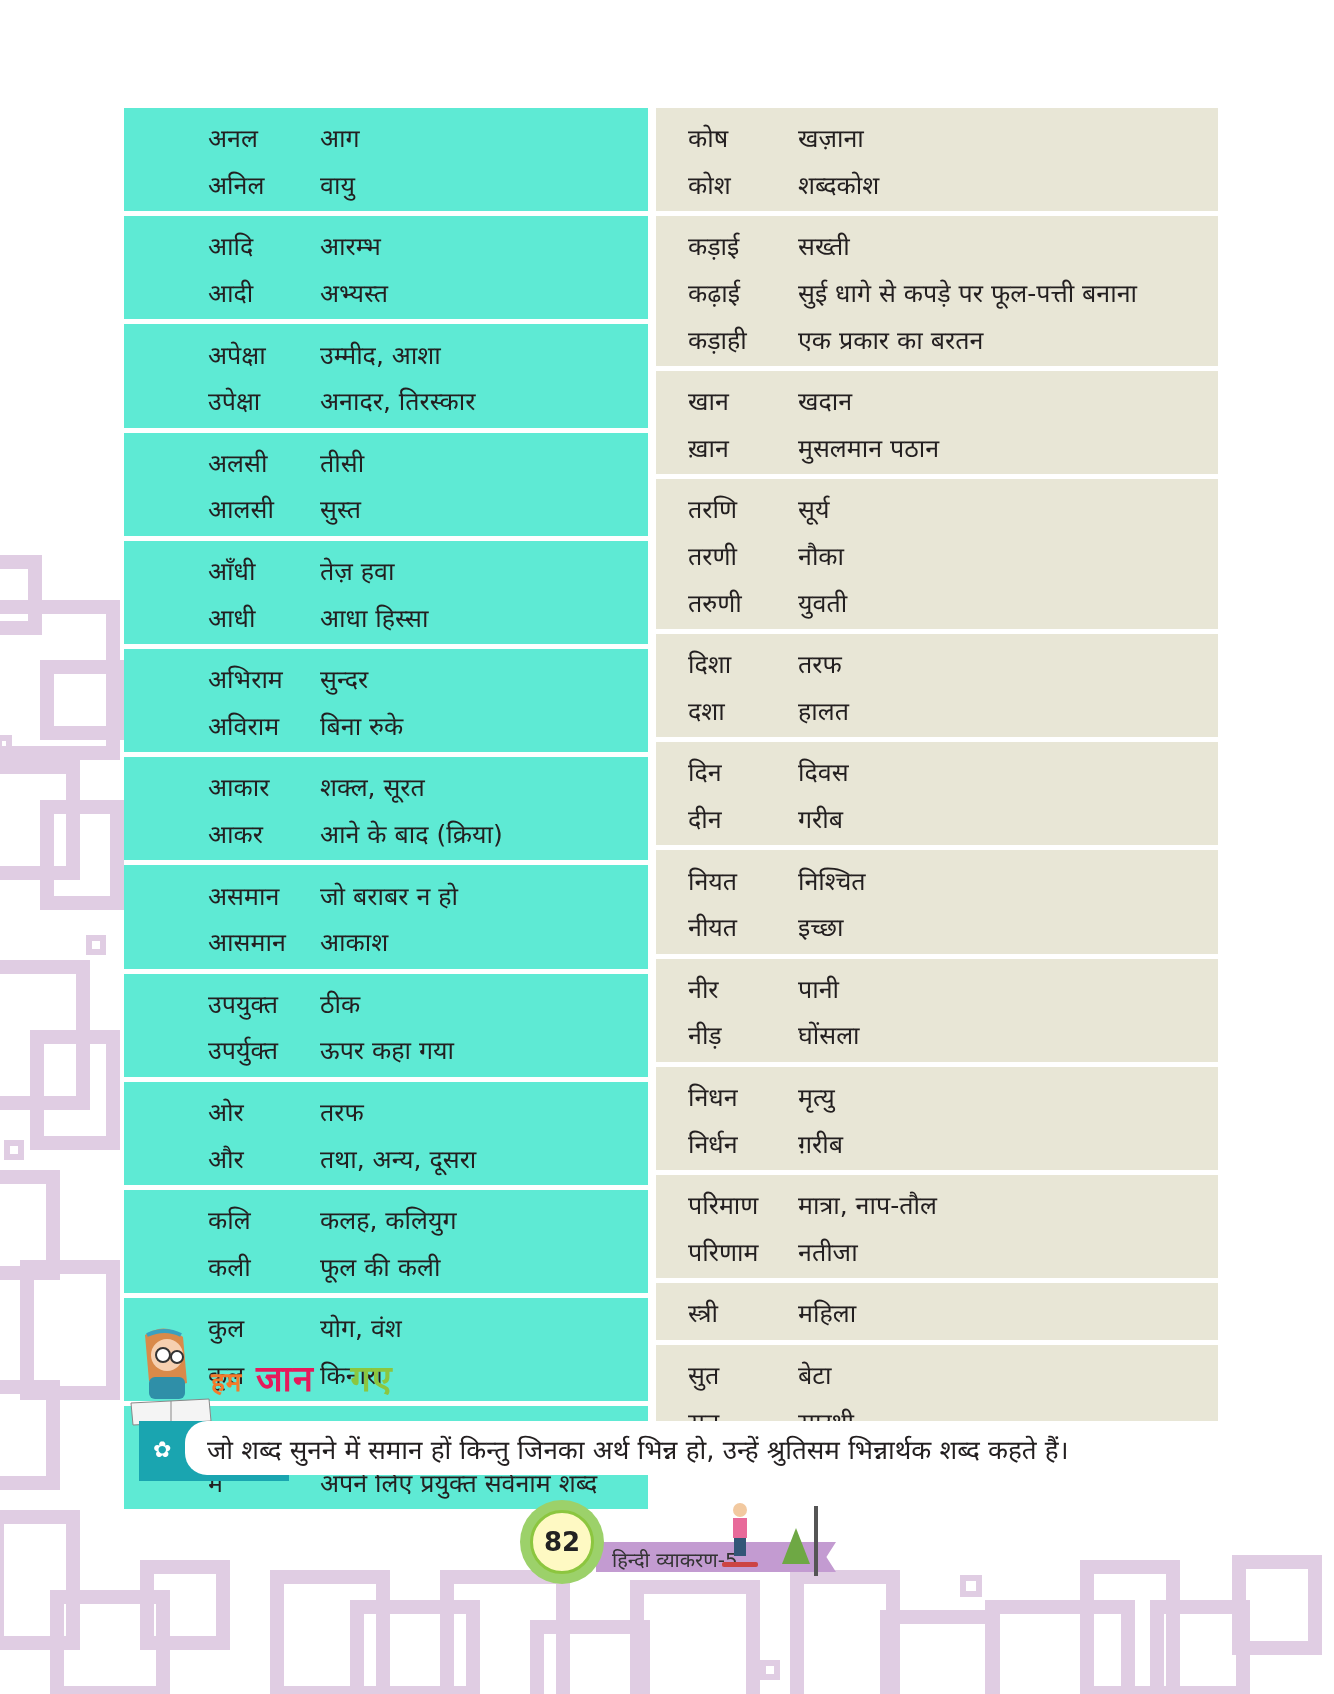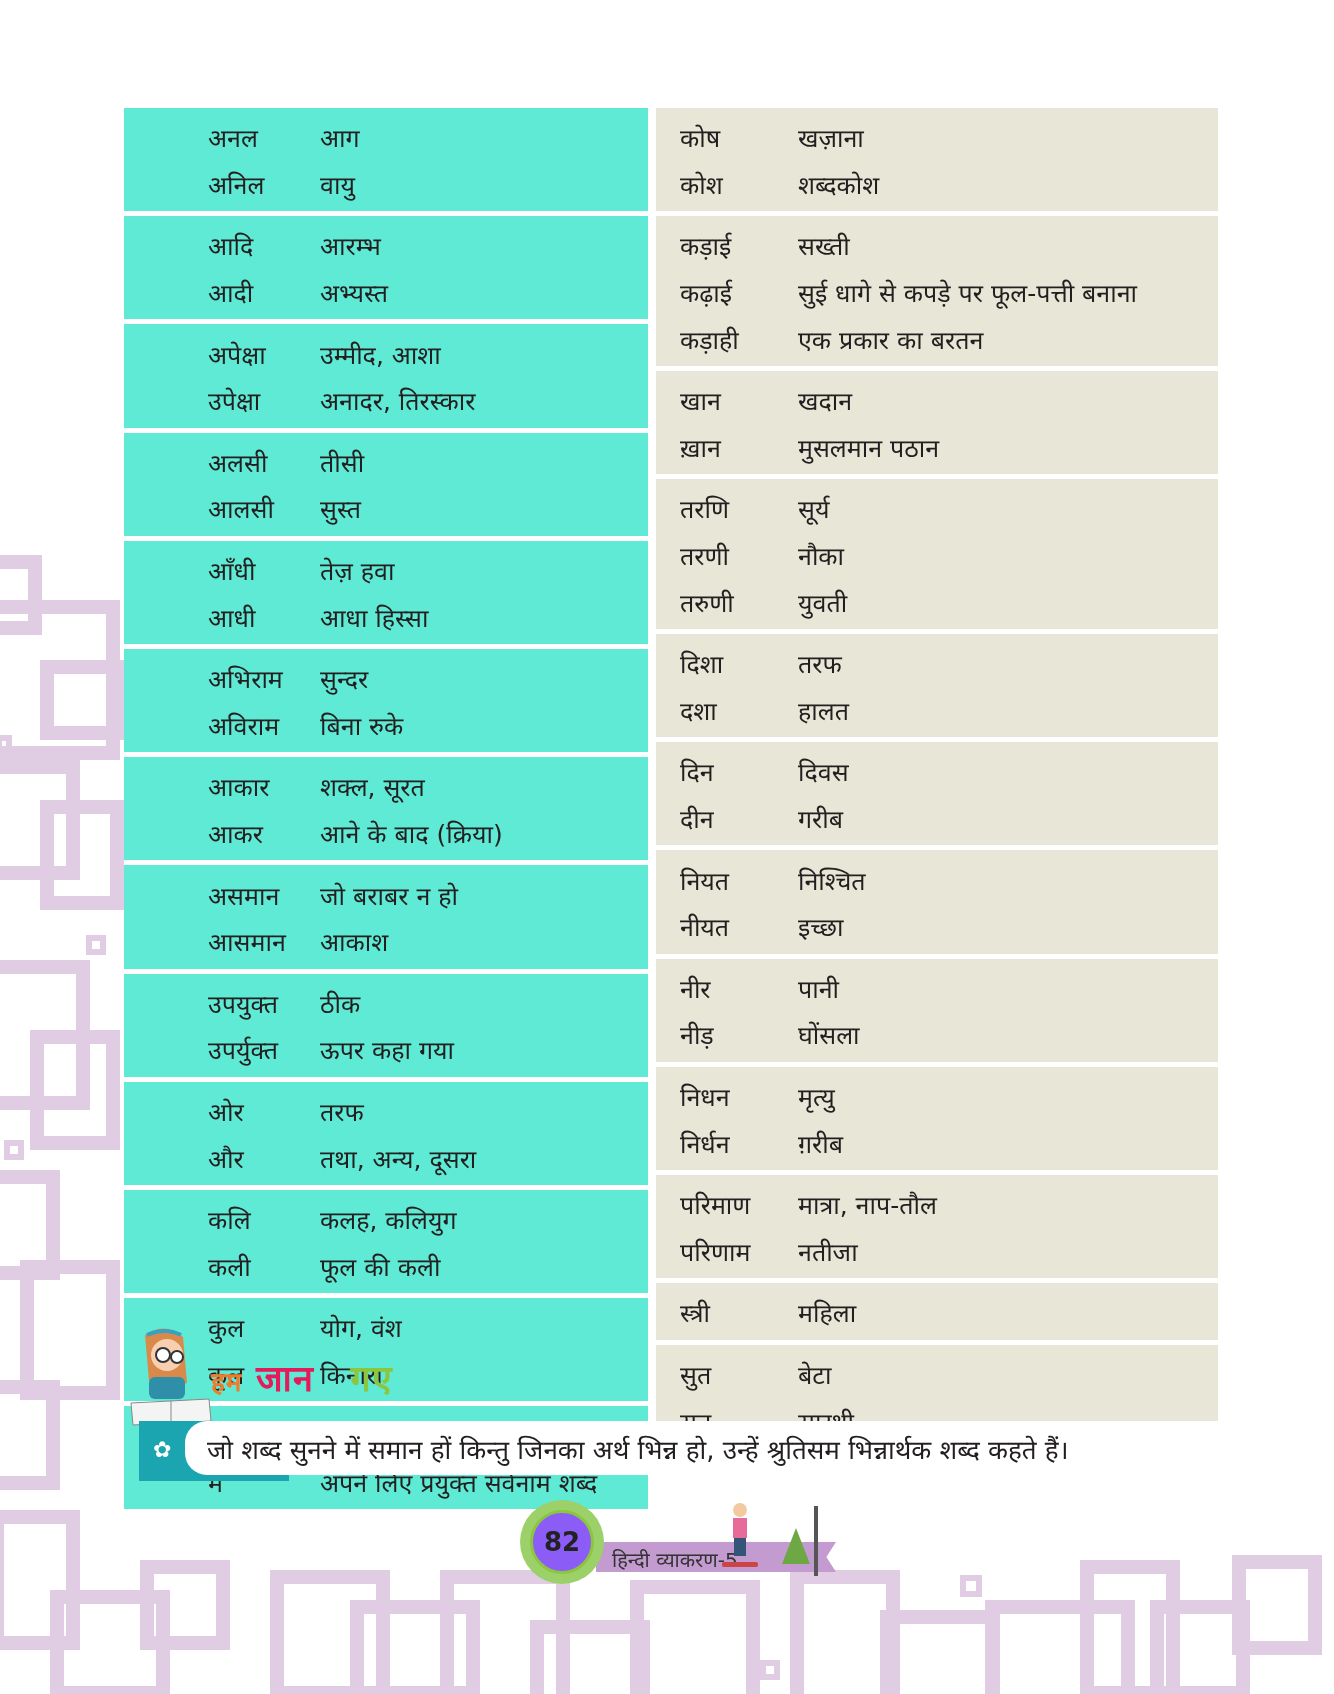--- a/index.html
+++ b/index.html
@@ -8,36 +8,36 @@
   .bg-deco { position:absolute; border:14px solid #e0cde3; box-sizing:border-box; }
   .bg-deco.thin { border-width:6px; }
   .table-col { position:absolute; top:108px; }
   #left-col { left:124px; width:524px; }
   #right-col { left:656px; width:562px; }
   .group { box-sizing:border-box; margin-bottom:5px; padding:6px 0 4px 0; }
   #left-col .group { background:#5eead4;padding-left:48px; }
   #right-col .group { background:#e8e6d6; }
   .row { display:flex; height:46.6px; align-items:center; font-size:25px; }
   #left-col .row .w { width:148px; padding-left:36px; box-sizing:border-box; }
-  #right-col .row .w { width:142px; padding-left:24px; box-sizing:border-box; }
+  #right-col .row .w { width:142px; padding-left:32px; box-sizing:border-box; }
   .row .m { flex:1; white-space:nowrap; }
   .learn { position:absolute; left:125px; top:1325px; width:1100px; height:165px; }
   .girl { position:absolute; left:0; top:0; width:90px; height:110px; }
   .heading { position:absolute; left:86px; top:28px; font-size:36px; font-weight:bold; letter-spacing:1px; }
   .heading .h1 { color:#f47a2a; font-size:26px; }
   .heading .h2 { color:#e6195b; }
   .heading .h3 { color:#8cc63f; margin-left:23px; }
   .tab { position:absolute; left:14px; top:96px; width:150px; height:60px; background:#1aa5b0;
          clip-path:polygon(0 0,100% 0,100% 85%,100% 100%,0 100%); }
   .tab-white { position:absolute; left:60px; top:96px; width:1100px; height:54px; background:#fff; border-radius:22px 0 0 22px; }
   .flower { position:absolute; left:28px; top:112px; color:#fff; font-size:22px; }
   .statement { position:absolute; left:82px; top:106px; font-size:26px; white-space:nowrap; }
   .footer { position:absolute; left:520px; top:1500px; width:320px; height:90px; }
   .leaf { position:absolute; left:0; top:0; width:84px; height:84px; border-radius:50%; background:#9cd16a; }
-  .page-circle { position:absolute; left:10px; top:10px; width:64px; height:64px; border-radius:50%; background:#8b5cf6;
+  .page-circle { position:absolute; left:10px; top:10px; width:64px; height:64px; border-radius:50%; background:#fef9c3;
                  border:3px solid #8cc63f; box-sizing:border-box; display:flex; align-items:center; justify-content:center;
                  font-size:26px; font-weight:bold; color:#222; }
   .ribbon { position:absolute; left:76px; top:42px; width:240px; height:30px; background:#c39bd1;
             clip-path:polygon(0 0,100% 0,96% 50%,100% 100%,0 100%); }
   .book-title { position:absolute; left:92px; top:46px; font-size:20px; color:#333; }
   .skater { position:absolute; left:200px; top:0px; width:40px; height:74px; }
   .tree { position:absolute; left:262px; top:28px; width:0; height:0; border-left:14px solid transparent; border-right:14px solid transparent; border-bottom:36px solid #6ea844; }
   .lamp { position:absolute; left:294px; top:6px; width:4px; height:70px; background:#555; }
 </style>
 </head>

